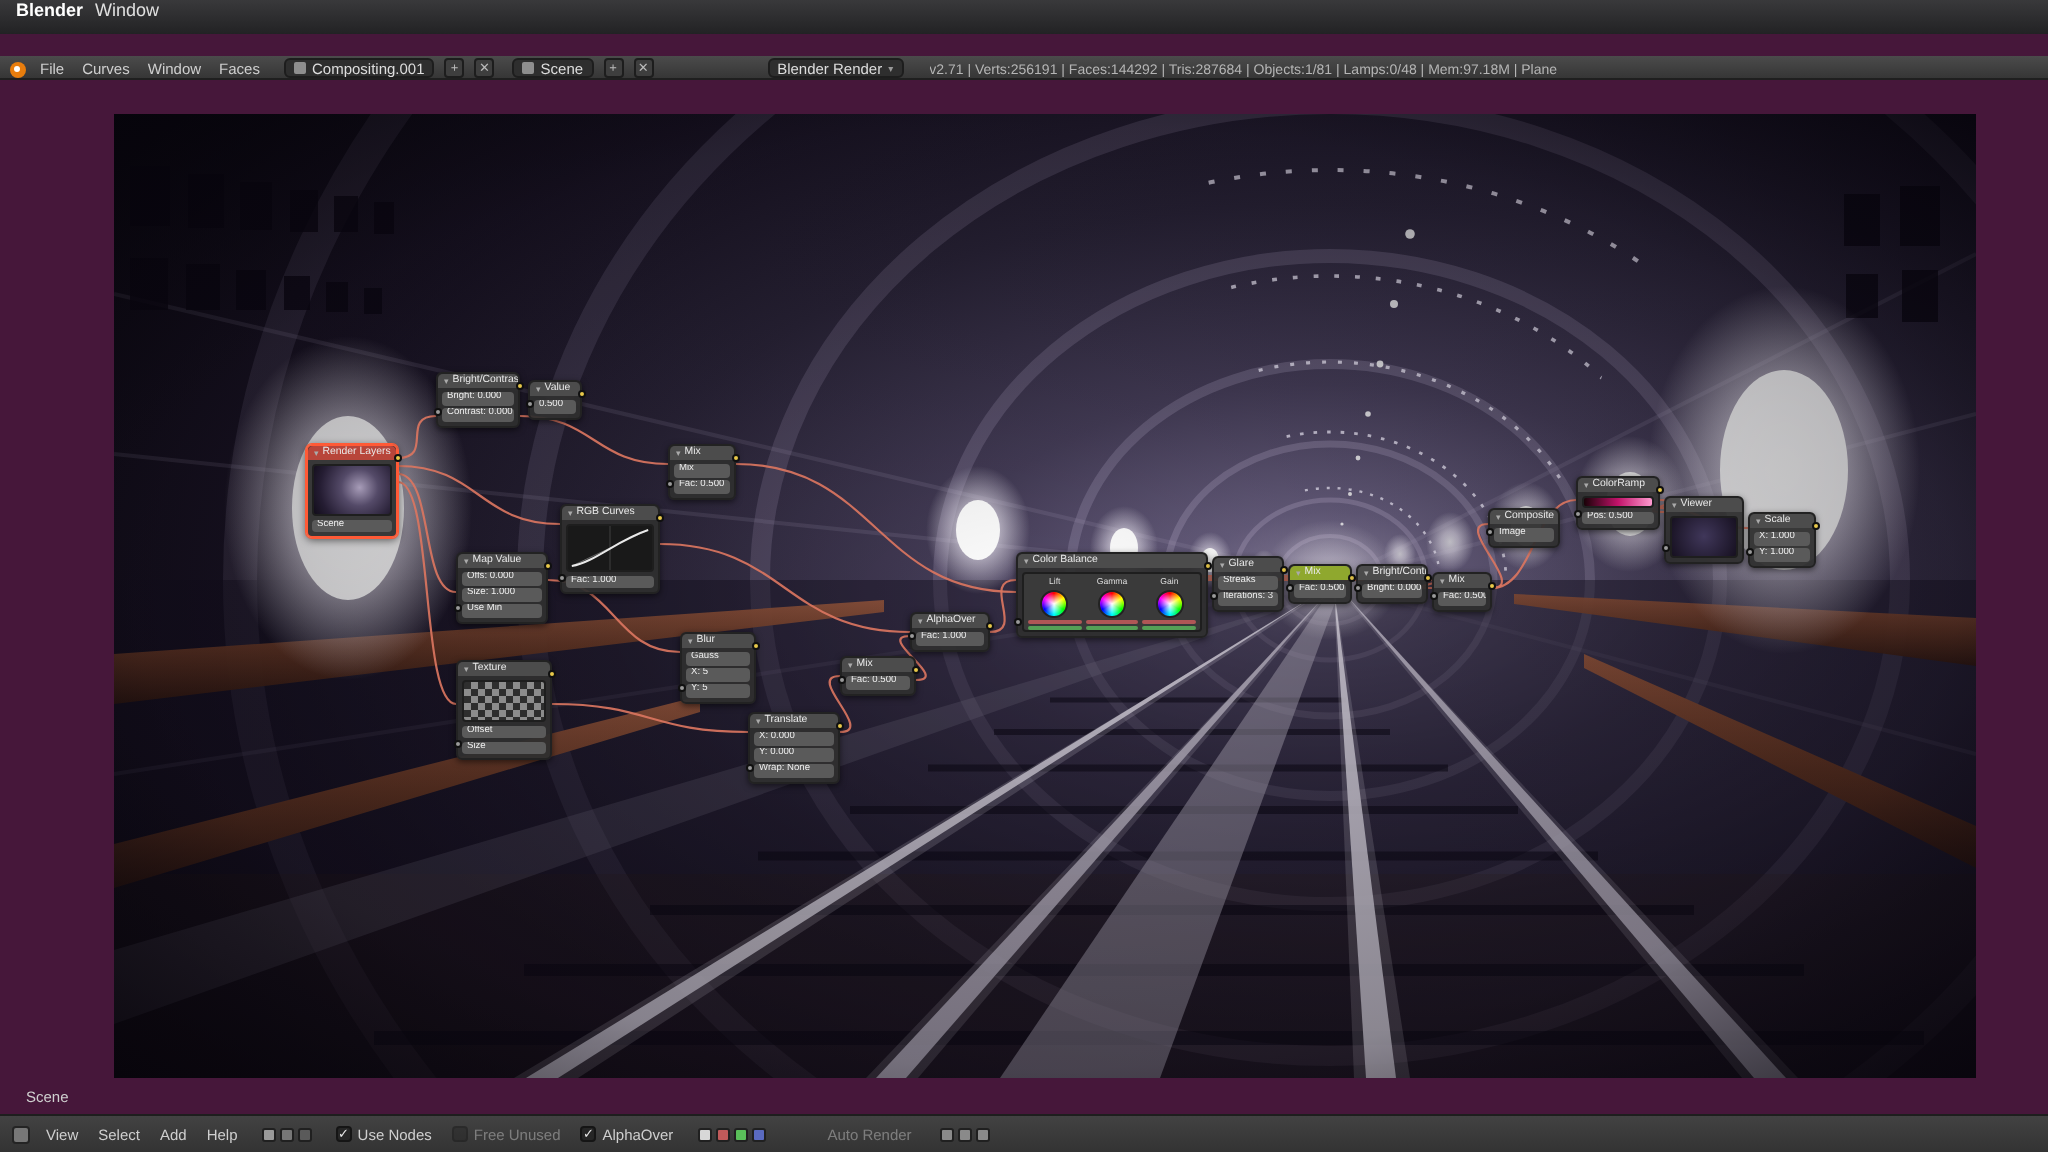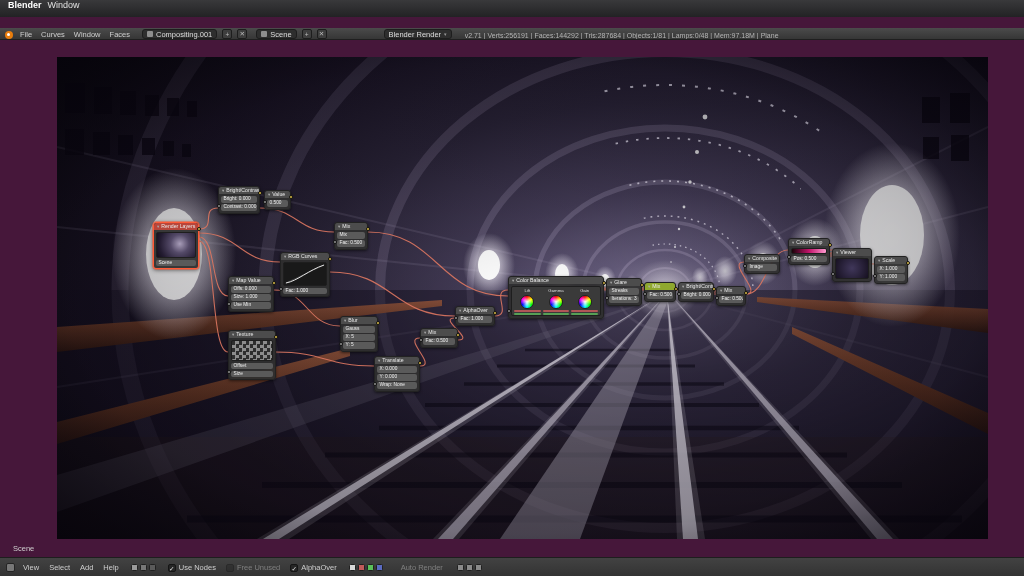--- a/index.html
+++ b/index.html
@@ -86,21 +86,21 @@
   conic-gradient(#f00,#ff0,#0f0,#0ff,#00f,#f0f,#f00);border:.5px solid #222}
 .wheel-sliders{display:flex;flex-direction:column;gap:1px;width:100%}
 .wheel-sliders i{display:block;height:2px;border-radius:1px}
 
 
 .nfooter{position:absolute;top:557px;left:0;right:0;height:19px;
   background:linear-gradient(#424242,#333);border-top:1px solid #1e1e1e;
   display:flex;align-items:center;gap:6px;padding:0 6px;font-size:7.5px;color:#cfcfcf;z-index:40}
 .ft-menu{padding:0 2px;white-space:nowrap}
 .ico-sq{width:9px;height:9px;border-radius:2px;background:#777;border:1px solid #242424;display:inline-block}
-.toggle{display:flex;align-items:flex-end;gap:3px;white-space:nowrap}
+.toggle{display:flex;align-items:flex-start;gap:3px;white-space:nowrap}
 .toggle.dim{opacity:.45}
 .cb{width:8px;height:8px;border-radius:2px;background:#262626;border:1px solid #151515;color:#e8e8e8;
   font-size:6.5px;line-height:7px;text-align:center;display:inline-block}
 .swatches{display:flex;gap:2px;align-items:center}
 .sw{width:7px;height:7px;border-radius:1.5px;border:1px solid #202020;display:inline-block}
 .dimtext{opacity:.45;white-space:nowrap}
 </style>
 </head>
 <body>
 
@@ -605,20 +605,20 @@
           <span class="cb">✓</span>
           <span>AlphaOver</span>
         </span>
       </span>
     <span class="swatches" style="margin-left:6px">
       <span class="sw" style="background:#d8d8d8"></span>
       <span class="sw" style="background:#c05a5a"></span>
       <span class="sw" style="background:#5ac05a"></span>
       <span class="sw" style="background:#5a6ac0"></span>
     </span>
-    <span class="dimtext" style="margin-left:12px">Auto Render</span>
+    <span class="dimtext" style="margin-left:25px">Auto Render</span>
     <span class="swatches" style="margin-left:8px">
       <span class="sw" style="background:#8a8a8a"></span>
       <span class="sw" style="background:#8a8a8a"></span>
       <span class="sw" style="background:#8a8a8a"></span>
     </span>
   </div>
 </div>
 
 </body></html>

